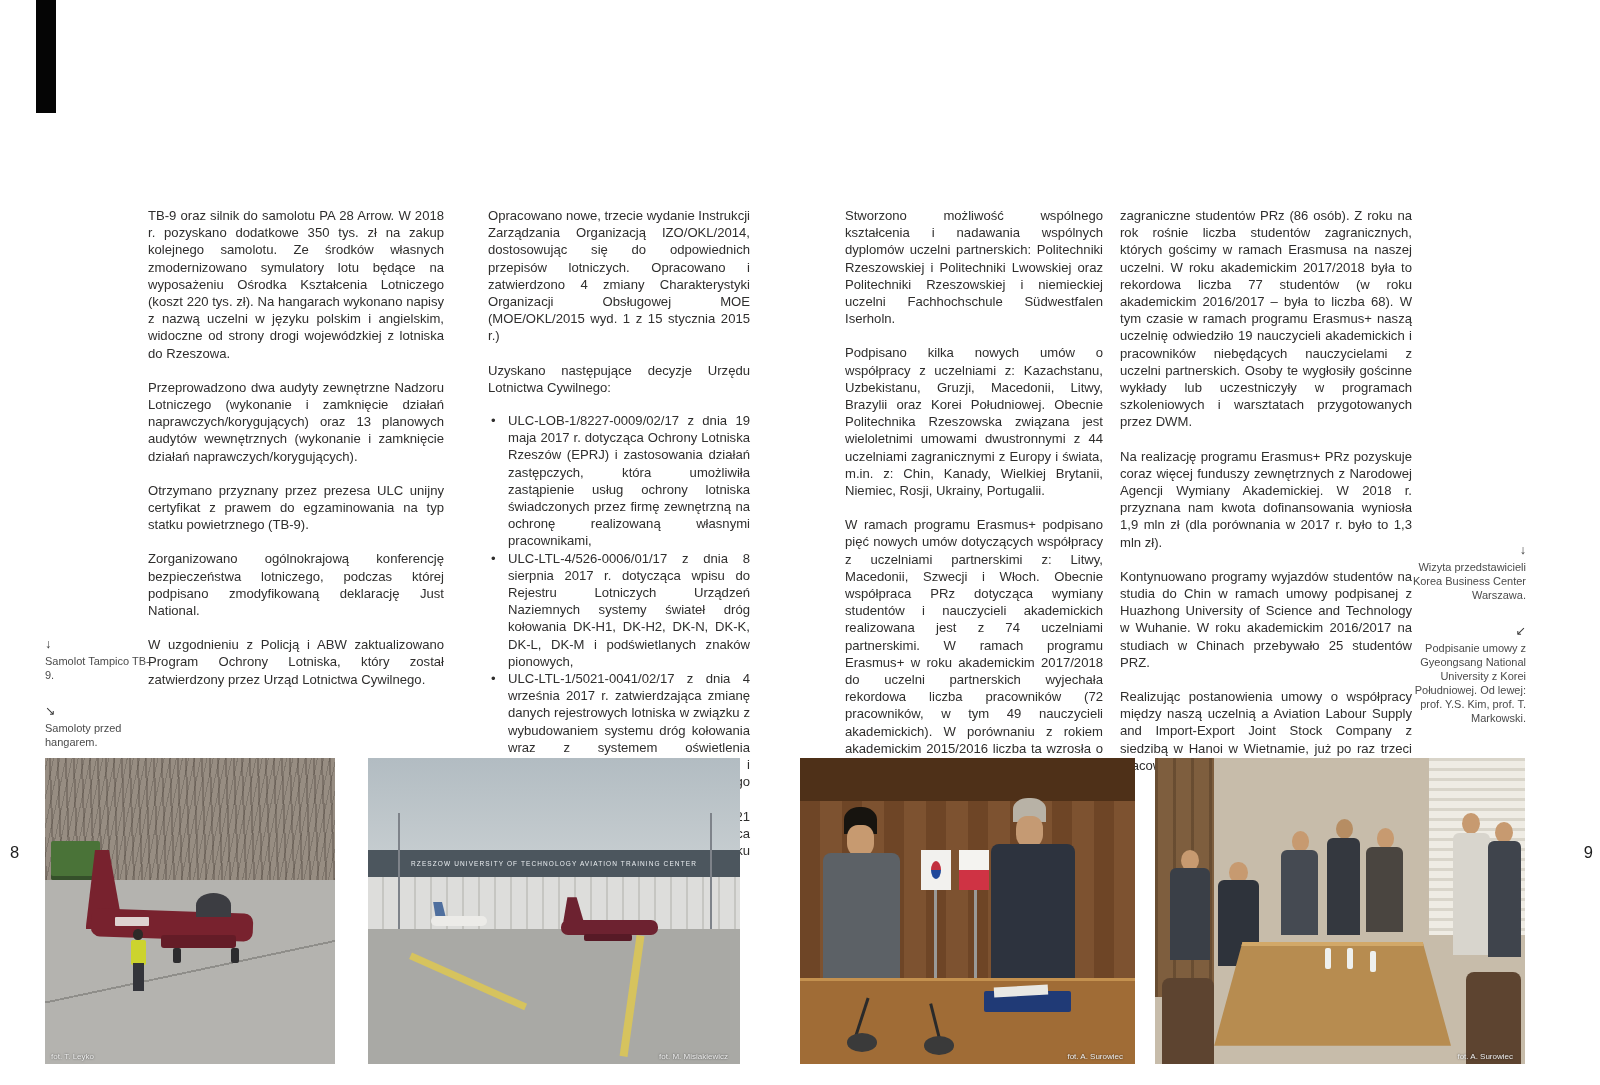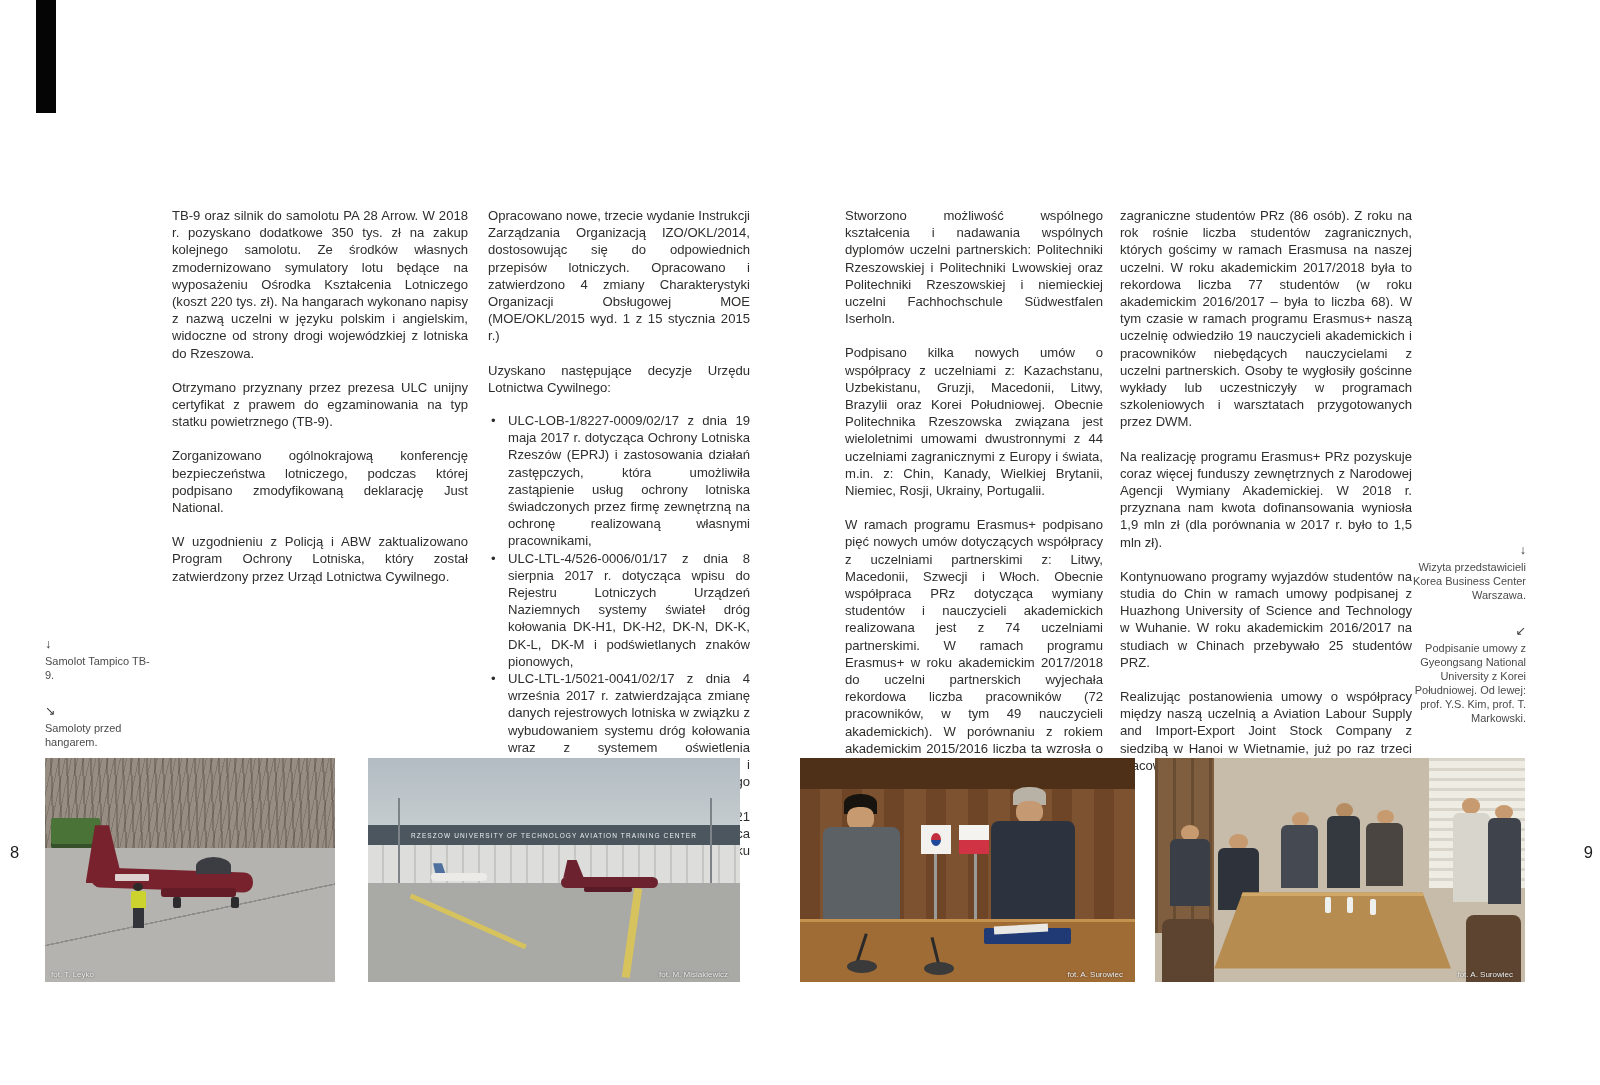--- a/index.html
+++ b/index.html
@@ -11,37 +11,37 @@
 
   
   .pageno{position:absolute;top:843px;font-size:16.5px;color:#1d1d1d;}
   .pageno.left{left:10px;}
   .pageno.right{right:7px;}
 
   
   .col{position:absolute;top:207px;text-align:justify;font-size:13.1px;line-height:17.2px;color:#2f2e2d;}
   .col p{margin:0 0 17px 0;}
   .col p.tight{margin-bottom:16px;}
-  .c1{left:172px;width:296px;}
+  .c1{left:148px;width:296px;}
   .c2{left:488px;width:262px;}
   .c3{left:845px;width:258px;}
   .c4{left:1120px;width:292px;}
   .b-row{display:flex;}
   .b-dot{width:17px;flex:none;padding-left:3px;}
   .b-txt{flex:1;text-align:justify;}
 
   
   .cap{position:absolute;font-size:11px;line-height:14px;color:#4b4b4b;}
   .cap .arrow{display:block;font-size:12.5px;color:#3c3c3c;margin-bottom:3px;}
   .cap-left{left:45px;top:637px;width:112px;text-align:left;}
   .cap-right{left:1404px;top:543px;width:122px;text-align:right;}
   .cap .block{margin-bottom:22px;}
 
   
-  .photo{position:absolute;top:758px;height:224px;overflow:hidden;background:#bcbcba;}
+  .photo{position:absolute;top:758px;height:306px;overflow:hidden;background:#bcbcba;}
   .ph1{left:45px;width:290px;}
   .ph2{left:368px;width:372px;}
   .ph3{left:800px;width:335px;}
   .ph4{left:1155px;width:370px;}
   .credit{position:absolute;bottom:3px;font-size:8px;color:#efefef;text-shadow:0 0 2px rgba(0,0,0,.65);z-index:9;}
   .credit.cl{left:6px;} .credit.cr{right:12px;}
   .abs{position:absolute;}
 
   
   .p1-trees{left:0;top:0;width:100%;height:40%;
@@ -117,20 +117,21 @@
 
 <div class="page">
 
   <div class="edge-tab"></div>
 
   <div class="pageno left">8</div>
   <div class="pageno right">9</div>
 
   <div class="col c1">
     <p>TB-9 oraz silnik do samolotu PA 28 Arrow. W 2018 r. pozyskano dodatkowe 350 tys. zł na zakup kolejnego samolotu. Ze środków własnych zmodernizowano symulatory lotu będące na wyposażeniu Ośrodka Kształcenia Lotniczego (koszt 220 tys. zł). Na hangarach wykonano napisy z nazwą uczelni w języku polskim i angielskim, widoczne od strony drogi wojewódzkiej z lotniska do Rzeszowa.</p>
+    <p>Przeprowadzono dwa audyty zewnętrzne Nadzoru Lotniczego (wykonanie i zamknięcie działań naprawczych/korygujących) oraz 13 planowych audytów wewnętrznych (wykonanie i zamknięcie działań naprawczych/korygujących).</p>
     <p>Otrzymano przyznany przez prezesa ULC unijny certyfikat z prawem do egzaminowania na typ statku powietrznego (TB-9).</p>
     <p>Zorganizowano ogólnokrajową konferencję bezpieczeństwa lotniczego, podczas której podpisano zmodyfikowaną deklarację Just National.</p>
     <p>W uzgodnieniu z Policją i ABW zaktualizowano Program Ochrony Lotniska, który został zatwierdzony przez Urząd Lotnictwa Cywilnego.</p>
   </div>
 
   <div class="col c2">
     <p>Opracowano nowe, trzecie wydanie Instrukcji Zarządzania Organizacją IZO/OKL/2014, dostosowując się do odpowiednich przepisów lotniczych. Opracowano i zatwierdzono 4 zmiany Charakterystyki Organizacji Obsługowej MOE (MOE/OKL/2015 wyd. 1 z 15 stycznia 2015 r.)</p>
     <p class="tight">Uzyskano następujące decyzje Urzędu Lotnictwa Cywilnego:</p>
     <div class="b-row">
       <span class="b-dot">•</span>
@@ -151,21 +152,21 @@
   </div>
 
   <div class="col c3">
     <p>Stworzono możliwość wspólnego kształcenia i nadawania wspólnych dyplomów uczelni partnerskich: Politechniki Rzeszowskiej i Politechniki Lwowskiej oraz Politechniki Rzeszowskiej i niemieckiej uczelni Fachhochschule Südwestfalen Iserholn.</p>
     <p>Podpisano kilka nowych umów o współpracy z uczelniami z: Kazachstanu, Uzbekistanu, Gruzji, Macedonii, Litwy, Brazylii oraz Korei Południowej. Obecnie Politechnika Rzeszowska związana jest wieloletnimi umowami dwustronnymi z 44 uczelniami zagranicznymi z Europy i świata, m.in. z: Chin, Kanady, Wielkiej Brytanii, Niemiec, Rosji, Ukrainy, Portugalii.</p>
     <p>W ramach programu Erasmus+ podpisano pięć nowych umów dotyczących współpracy z uczelniami partnerskimi z: Litwy, Macedonii, Szwecji i Włoch. Obecnie współpraca PRz dotycząca wymiany studentów i nauczycieli akademickich realizowana jest z 74 uczelniami partnerskimi. W ramach programu Erasmus+ w roku akademickim 2017/2018 do uczelni partnerskich wyjechała rekordowa liczba pracowników (72 pracowników, w tym 49 nauczycieli akademickich). W porównaniu z rokiem akademickim 2015/2016 liczba ta wzrosła o 41%. Na wysokim poziomie utrzymuje się też liczba wyjeżdżających na studia i praktyki</p>
   </div>
 
   <div class="col c4">
     <p>zagraniczne studentów PRz (86 osób). Z roku na rok rośnie liczba studentów zagranicznych, których gościmy w ramach Erasmusa na naszej uczelni. W roku akademickim 2017/2018 była to rekordowa liczba 77 studentów (w roku akademickim 2016/2017 – była to liczba 68). W tym czasie w ramach programu Erasmus+ naszą uczelnię odwiedziło 19 nauczycieli akademickich i pracowników niebędących nauczycielami z uczelni partnerskich. Osoby te wygłosiły gościnne wykłady lub uczestniczyły w programach szkoleniowych i warsztatach przygotowanych przez DWM.</p>
-    <p>Na realizację programu Erasmus+ PRz pozyskuje coraz więcej funduszy zewnętrznych z Narodowej Agencji Wymiany Akademickiej. W 2018 r. przyznana nam kwota dofinansowania wyniosła 1,9 mln zł (dla porównania w 2017 r. było to 1,5 mln zł).</p>
+    <p>Na realizację programu Erasmus+ PRz pozyskuje coraz więcej funduszy zewnętrznych z Narodowej Agencji Wymiany Akademickiej. W 2018 r. przyznana nam kwota dofinansowania wyniosła 1,9 mln zł (dla porównania w 2017 r. było to 1,3 mln zł).</p>
     <p>Kontynuowano programy wyjazdów studentów na studia do Chin w ramach umowy podpisanej z Huazhong University of Science and Technology w Wuhanie. W roku akademickim 2016/2017 na studiach w Chinach przebywało 25 studentów PRZ.</p>
     <p>Realizując postanowienia umowy o współpracy między naszą uczelnią a Aviation Labour Supply and Import-Export Joint Stock Company z siedzibą w Hanoi w Wietnamie, już po raz trzeci pracownicy PRz</p>
   </div>
 
   <div class="cap cap-left">
     <div class="block">
       <span class="arrow">↓</span>
       <span>Samolot Tampico TB-9.</span>
     </div>
     <div class="block">

